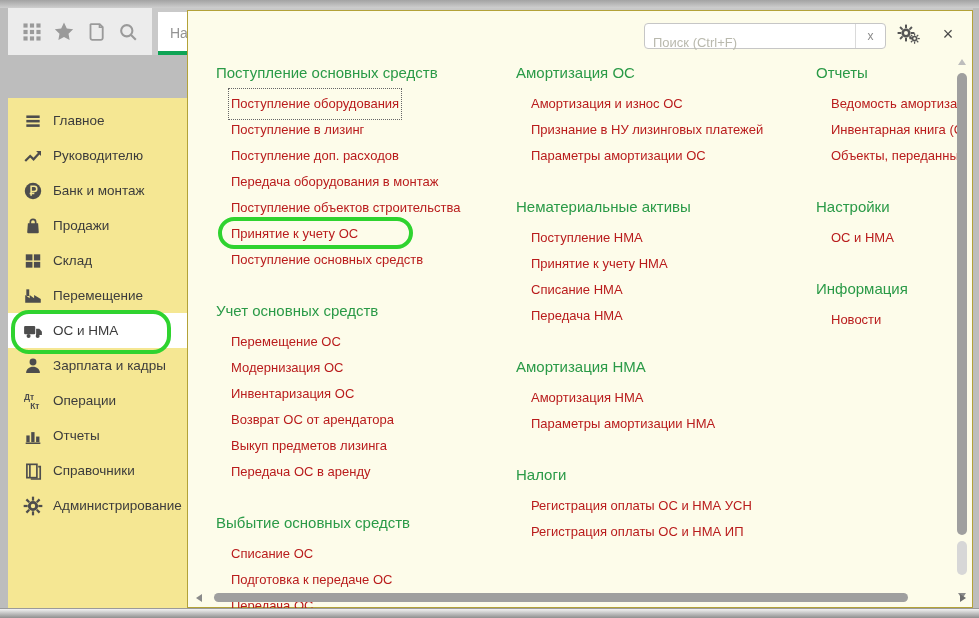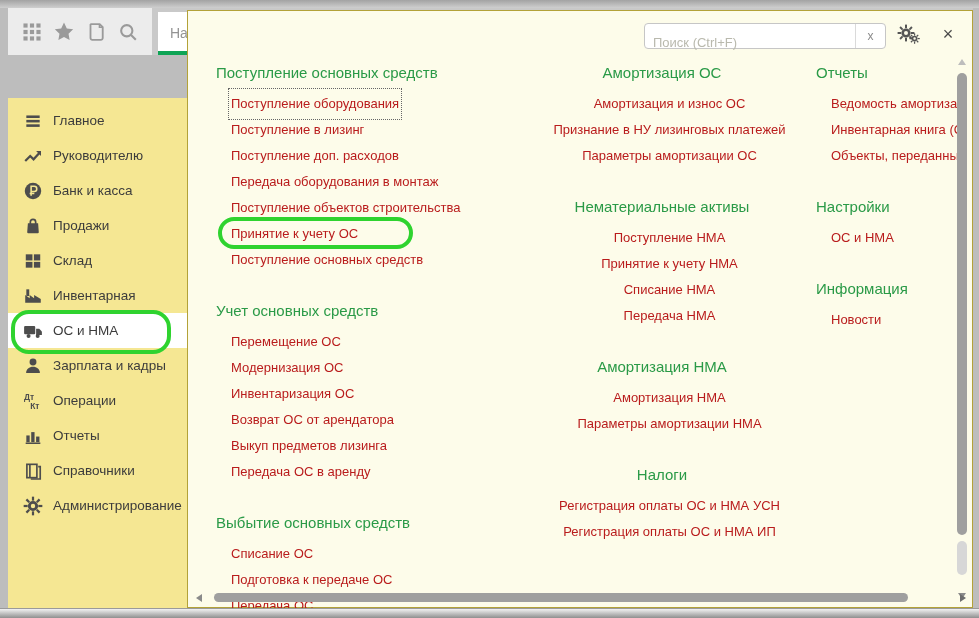--- a/index.html
+++ b/index.html
@@ -27,21 +27,21 @@
   
   .panel{position:absolute;left:187px;top:10px;width:786px;height:598px;background:#fdfcea;border:1px solid #b3a238;}
   .search-box{position:absolute;left:456px;top:12px;width:242px;height:26px;background:#fff;border:1px solid #c6c6c6;border-radius:4px;}
   .search-box input{position:absolute;left:6px;top:1px;width:198px;height:34px;border:none;outline:none;background:transparent;font-size:13px;color:#555;}
   .search-box input::placeholder{color:#b9b9ad;}
   .search-clear{position:absolute;right:0;top:0;bottom:0;width:30px;border-left:1px solid #dadada;color:#8a8a8a;text-align:center;line-height:24px;font-size:12px;cursor:pointer;}
   .gear-btn{position:absolute;left:708px;top:13px;width:26px;height:24px;cursor:pointer;}
   .panel-close{position:absolute;left:748px;top:11px;width:24px;height:24px;font-size:18px;color:#4a4a4a;text-align:center;line-height:24px;cursor:pointer;}
   .col{position:absolute;top:52px;}
   .col1{left:28px;width:292px;}
-  .col2{left:328px;width:292px;text-align:center;}
+  .col2{left:328px;width:292px;}
   .col3{left:628px;width:146px;overflow:hidden;}
   .section{margin-bottom:28px;}
   .section-title{font-size:15px;color:#2a9a47;height:20px;line-height:20px;margin-bottom:8px;white-space:nowrap;}
   .menu-link{font-size:13px;color:#b91c1c;height:26px;line-height:26px;padding-left:15px;white-space:nowrap;cursor:pointer;}
   .lbl{display:inline-block;}
   .lbl.focused{outline:1px dotted #666;outline-offset:2px;}
   .lblwrap{position:relative;display:inline-block;}
   .lblwrap.annotated::after{content:'';position:absolute;left:-13px;right:-55px;top:-4px;bottom:-2px;border:4px solid #2fd32f;border-radius:16px;pointer-events:none;}
   
   .vscroll{position:absolute;right:4px;top:48px;width:12px;height:540px;}
@@ -109,21 +109,21 @@
             <path d="M2 13.5l4.5-4.5 3 3 5-5.5" fill="none" stroke="#4d4d4d" stroke-width="2"></path>
             <path fill="#4d4d4d" d="M11.8 4.6h4.4V9z"></path>
           </svg></span>
         <span class="s-label">Руководителю</span>
       </div>
       <div class="side-item">
         <span class="s-icon"><svg viewBox="0 0 18 18">
             <circle cx="9" cy="9" r="7.4" fill="#4d4d4d"></circle>
             <path d="M7.3 13.2V4.8h2.8a2.3 2.3 0 0 1 0 4.6H7.3M6 11.2h4.2" stroke="#f5e793" stroke-width="1.4" fill="none"></path>
           </svg></span>
-        <span class="s-label">Банк и касса</span>
+        <span class="s-label">Банк и монтаж</span>
       </div>
       <div class="side-item">
         <span class="s-icon"><svg viewBox="0 0 18 18">
             <path fill="#4d4d4d" d="M4.4 6.5h9.2l.6 8a1 1 0 0 1-1 1.1H4.8a1 1 0 0 1-1-1.1z"></path>
             <path d="M6.6 7.8V5.4a2.4 2.4 0 0 1 4.8 0v2.4" fill="none" stroke="#4d4d4d" stroke-width="1.5"></path>
           </svg></span>
         <span class="s-label">Продажи</span>
       </div>
       <div class="side-item">
         <span class="s-icon"><svg viewBox="0 0 18 18">
@@ -134,21 +134,21 @@
               <rect x="9.8" y="9.8" width="5.7" height="5.2"></rect>
             </g>
           </svg></span>
         <span class="s-label">Склад</span>
       </div>
       <div class="side-item">
         <span class="s-icon"><svg viewBox="0 0 18 18">
             <path fill="#4d4d4d" d="M2 15V8.2l4 2.8V8.2l4 2.8V8.2l6 3.4V15z"></path>
             <rect x="3" y="3" width="2.6" height="6" fill="#4d4d4d"></rect>
           </svg></span>
-        <span class="s-label">Инвентарная</span>
+        <span class="s-label">Перемещение</span>
       </div>
       <div class="side-item selected annotated">
         <span class="s-icon"><svg viewBox="0 0 18 18">
             <g fill="#4d4d4d">
               <rect x="1" y="4.5" width="10" height="7.5" rx="1"></rect>
               <path d="M11.8 7h2.8l2.4 2.4v3.1h-5.2z"></path>
               <circle cx="5" cy="13.6" r="1.8"></circle>
               <circle cx="13.2" cy="13.6" r="1.8"></circle>
             </g>
           </svg></span>

